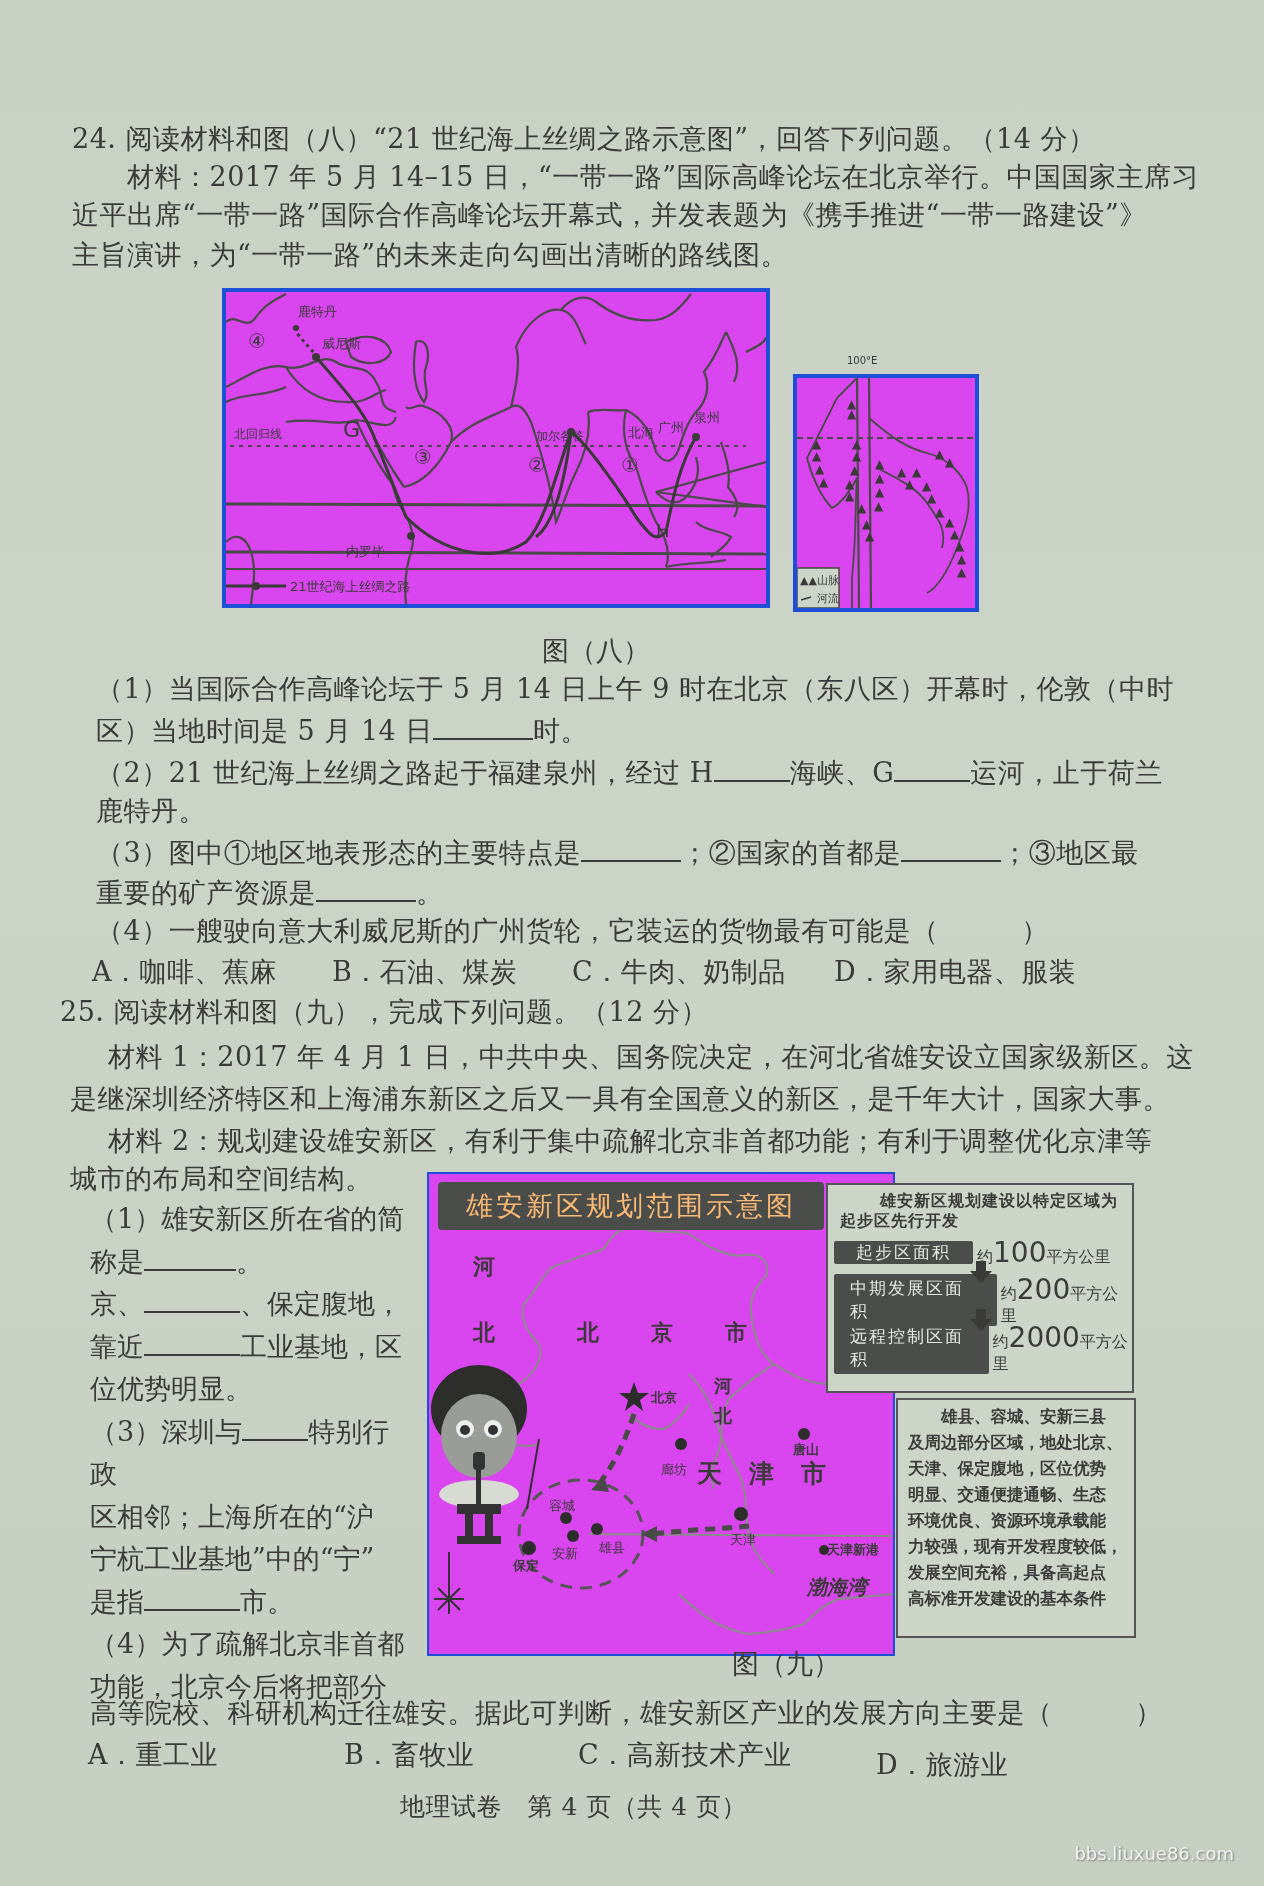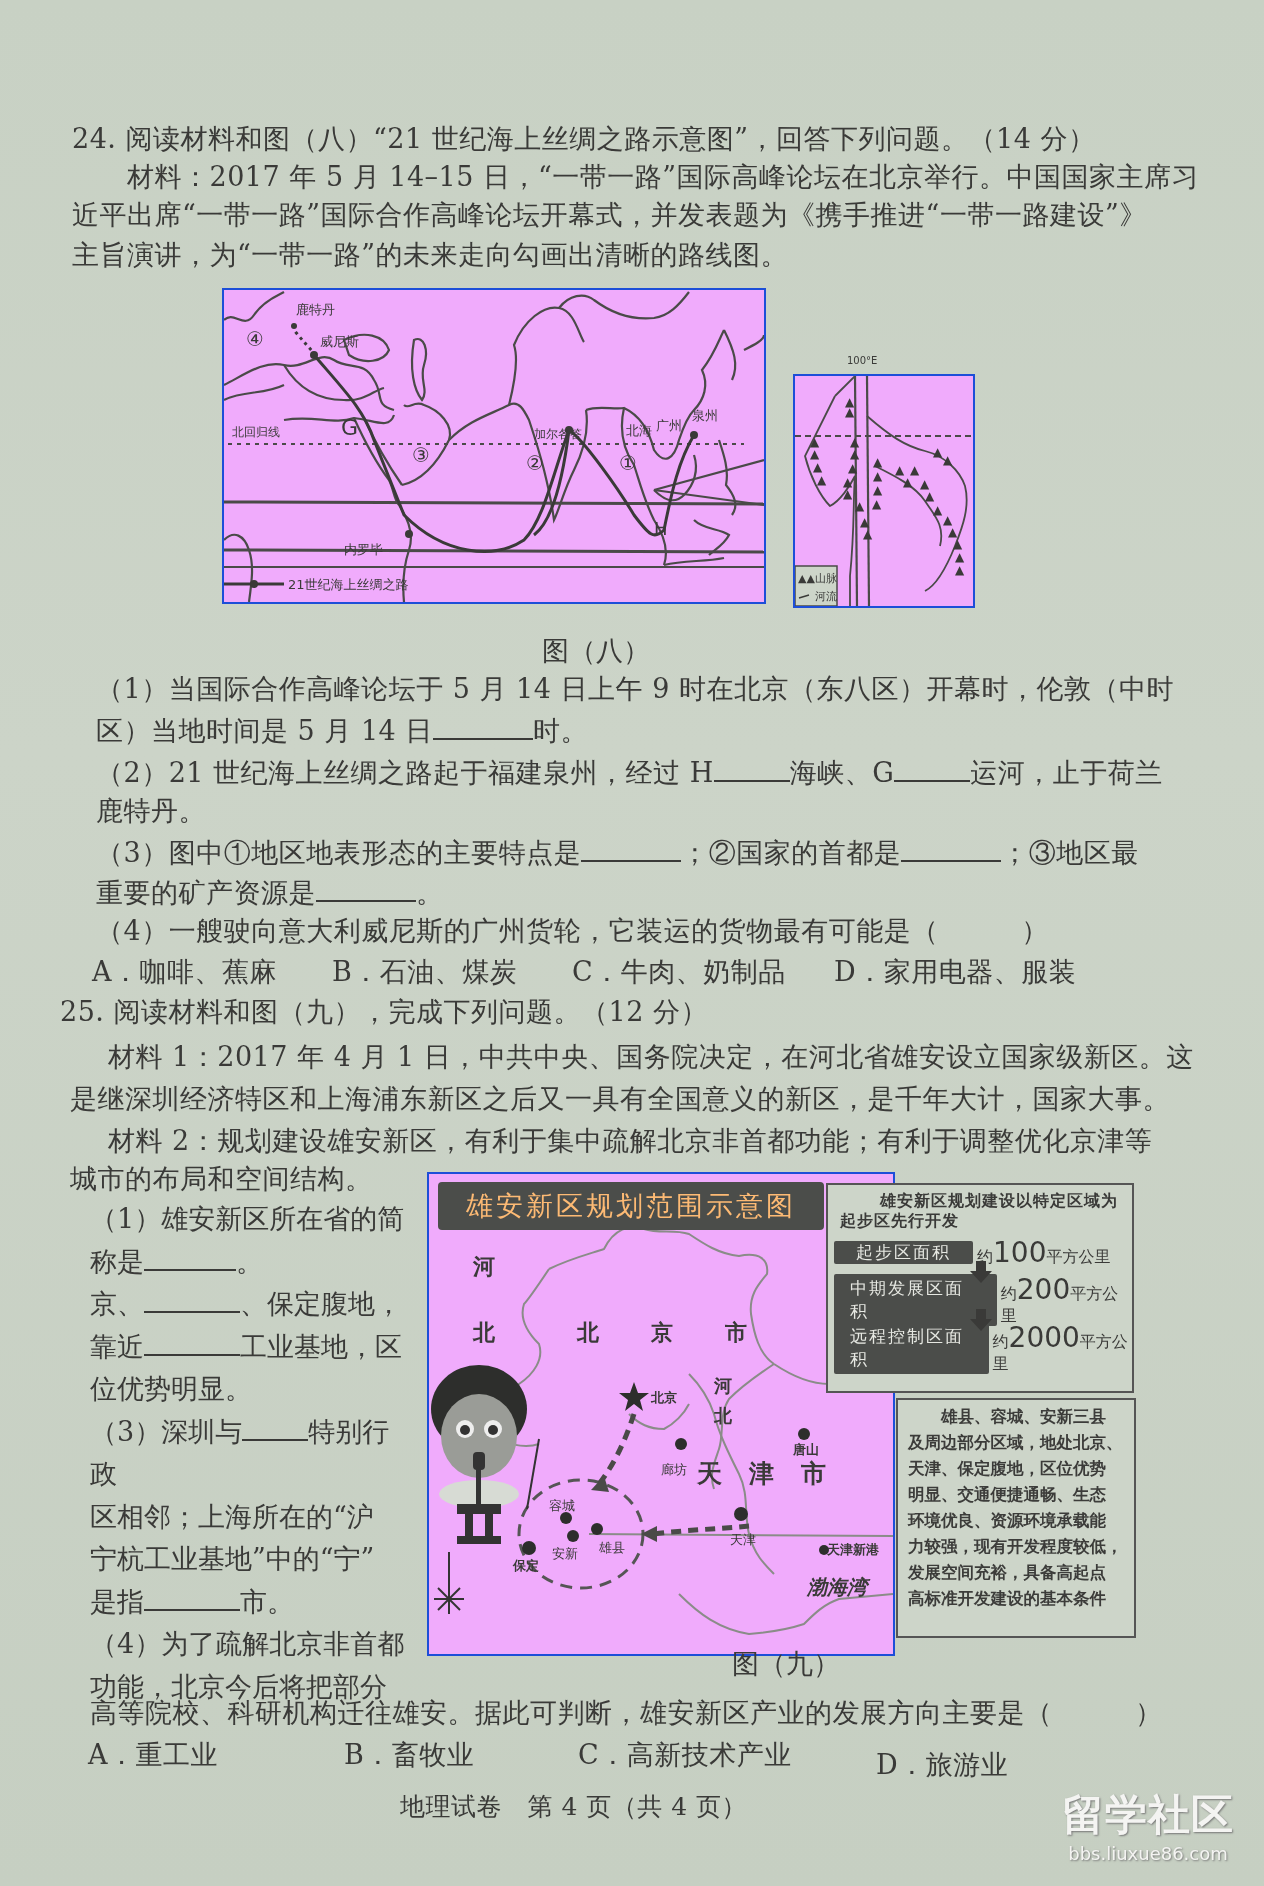--- a/index.html
+++ b/index.html
@@ -6,21 +6,21 @@
   body {
     width: 1264px; height: 1886px; overflow: hidden;
     background: #c9d2c5;
     background: linear-gradient(180deg, #c8d1c4 0%, #ccd4c8 40%, #c6cfc2 100%);
     font-family: "DejaVu Serif", "Liberation Serif", serif;
     color: #3a3a38;
     position: relative;
   }
   .line { position: absolute; font-size: 27px; line-height: 34px; white-space: nowrap; letter-spacing: 0.5px; }
   .blank { display: inline-block; border-bottom: 2px solid #3a3a38; height: 26px; vertical-align: baseline; }
-  .fig { position: absolute; border: 2px solid #1d4ed8; background: #f0abfc; }
+  .fig { position: absolute; border: 4px solid #1d4ed8; background: #d946ef; }
   .caption { position: absolute; font-size: 27px; }
   svg text { font-family: "DejaVu Sans", "Liberation Sans", sans-serif; }
   .title-badge {
     position: absolute; background: #4b4d4a; color: #fdba74; border-radius: 4px;
     font-family: "DejaVu Sans", "Liberation Sans", sans-serif; font-size: 27px; padding: 6px 28px; letter-spacing: 3px;
   }
   .info-box { position: absolute; border: 2px solid #555; background: #cdd5c9; font-family: "DejaVu Sans", "Liberation Sans", sans-serif; }
   .step-label { background: #4b4d4a; color: #e6e8e2; font-size: 17px; padding: 3px 16px; border-radius: 2px; display: inline-block; letter-spacing: 2px;}
   .step-row { display: flex; align-items: center; margin-left: 6px; height: 34px; }
   .step-val { font-size: 16px; margin-left: 4px; color:#3a3a38;}
@@ -340,15 +340,14 @@
 <div class="line" style="left:88px; top:1738px; width:1060px;">
   <span style="position:absolute; left:0;">A．重工业</span>
   <span style="position:absolute; left:256px;">B．畜牧业</span>
   <span style="position:absolute; left:490px;">C．高新技术产业</span>
   <span style="position:absolute; left:788px; top:10px;">D．旅游业</span>
 </div>
 
 <div class="line" style="left:400px; top:1790px; font-size:25px;">地理试卷　第 4 页（共 4 页）</div>
 
 <div class="watermark">
-  <div class="wm-big">留学社区</div>
   <div class="wm-url">bbs.liuxue86.com</div>
 </div>
 
 </body></html>

